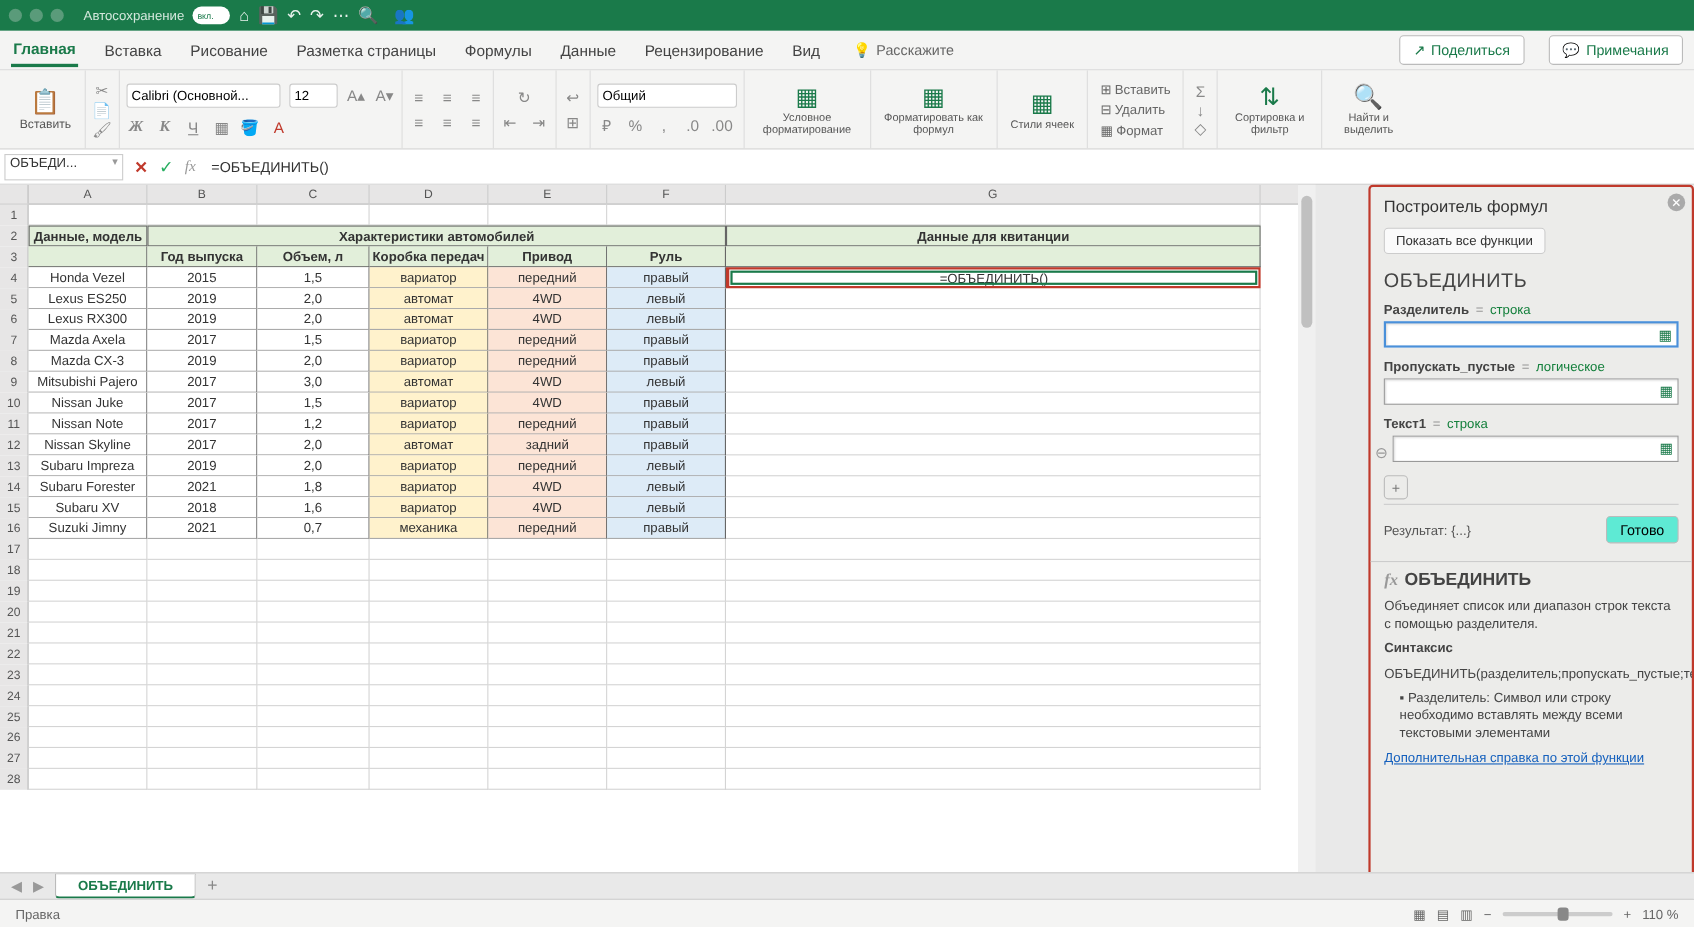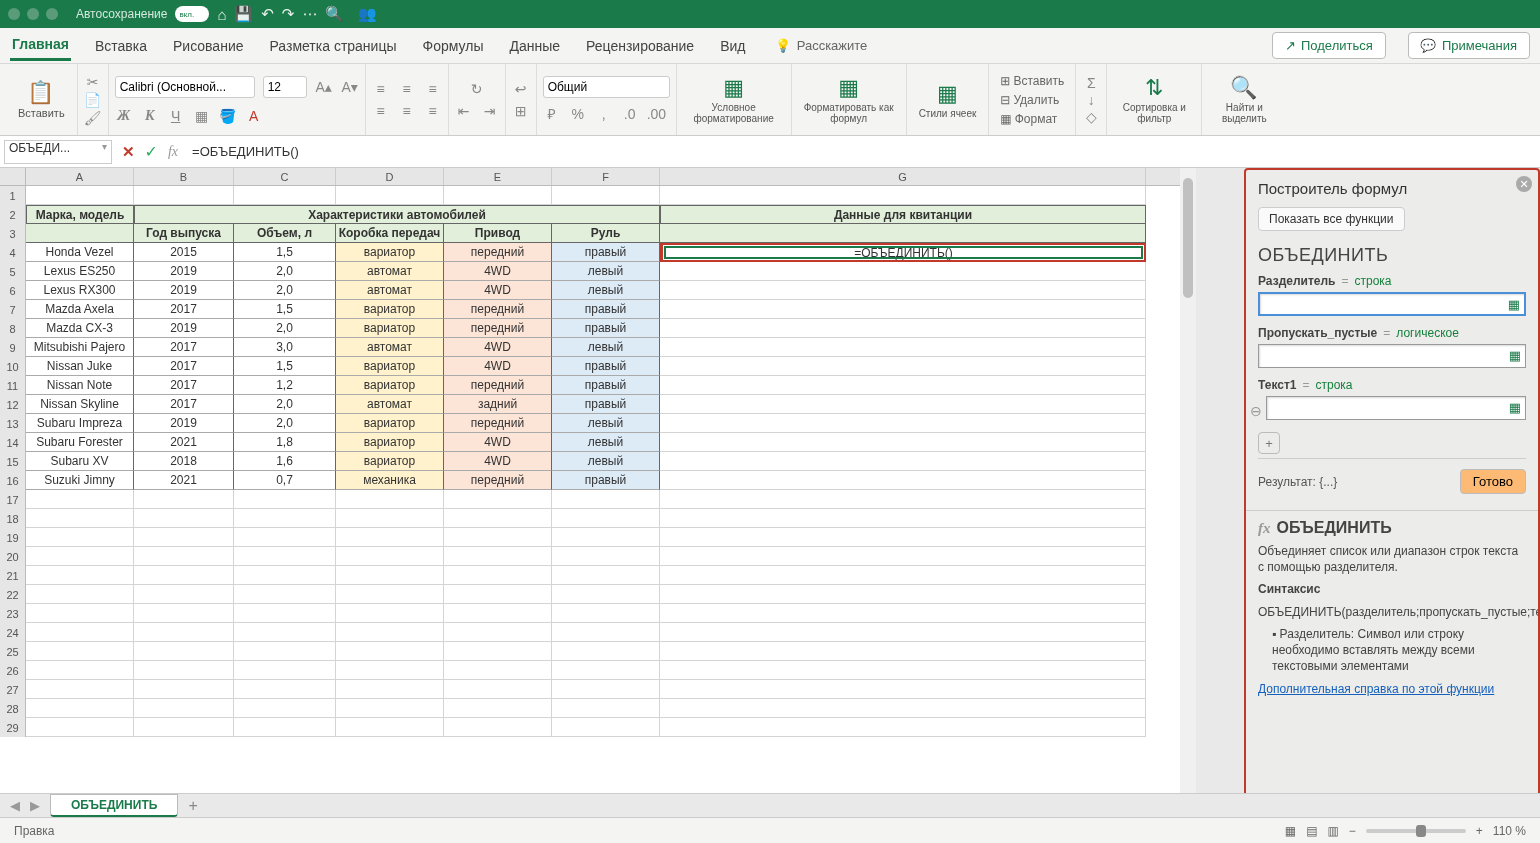--- a/index.html
+++ b/index.html
@@ -70,21 +70,21 @@
 .fname { margin: 10px 12px 6px; font-size: 18px; color: #444; letter-spacing: 0.5px; }
 .arg-row { display: flex; align-items: center; padding: 2px 12px; font-size: 12px; color: #444; gap: 6px; }
 .arg-name { font-weight: 600; }
 .arg-eq { color: #999; }
 .arg-type { color: #15803d; }
 .arg-input { margin: 2px 12px 8px; height: 24px; border: 1px solid #999; background: #fff; position: relative; box-shadow: inset 1px 1px 2px rgba(0,0,0,0.15); }
 .arg-input.active { border: 2px solid #4a90d9; }
 .arg-icon { position: absolute; right: 4px; top: 3px; font-size: 13px; color: #1a7a4a; }
 .add-btn { margin: 4px 12px; width: 22px; height: 22px; border: 1px solid #bbb; border-radius: 4px; display: flex; align-items: center; justify-content: center; color: #777; }
 .result-row { margin: auto 12px 6px; padding: 10px 0; border-top: 1px solid #ccc; display: flex; align-items: center; justify-content: space-between; font-size: 12px; color: #555; }
-.done-btn { padding: 4px 12px; border: 1px solid #bbb; border-radius: 4px; background: #fdba74; font-size: 13px; }
+.done-btn { padding: 4px 12px; border: 1px solid #bbb; border-radius: 4px; background: #5eead4; font-size: 13px; }
 .help-sec { padding: 8px 12px; border-top: 1px solid #ccc; font-size: 12px; color: #444; overflow-y: auto; flex: 1; }
 .help-sec .fxh { font-size: 16px; font-weight: 600; margin-bottom: 6px; display: flex; gap: 6px; align-items: center; }
 .help-sec .fxh .fx-lbl { font-size: 15px; }
 .help-sec p { margin: 6px 0; line-height: 1.35; }
 .syntax { font-weight: 600; margin-top: 10px; }
 .link { color: #1560bd; text-decoration: underline; margin-top: 8px; display: block; }
 
 
 .sheet-tabs { position: absolute; bottom: 26px; left: 0; right: 0; height: 24px; background: #e9e9e9; display: flex; align-items: center; border-top: 1px solid #ccc; }
 .sheet-nav { padding: 0 10px; color: #999; display: flex; gap: 10px; }
@@ -297,21 +297,21 @@
         <div class="cell cA"></div>
         <div class="cell cB"></div>
         <div class="cell cC"></div>
         <div class="cell cD"></div>
         <div class="cell cE"></div>
         <div class="cell cF"></div>
         <div class="cell cG"></div>
       </div>
       <div class="grid-row">
         <div class="row-header">2</div>
-        <div class="cell cA hdr-green" style="border-bottom: none;">Марка, модель</div>
+        <div class="cell cA hdr-green" style="border-bottom: none;">Данные, модель</div>
         <div class="cell hdr-green" style="width: 526px;">Характеристики автомобилей</div>
         <div class="cell cG hdr-green" style="border-bottom: none;">Данные для квитанции</div>
       </div>
       <div class="grid-row">
         <div class="row-header">3</div>
         <div class="cell cA hdr-sub"></div>
         <div class="cell cB hdr-sub">Год выпуска</div>
         <div class="cell cC hdr-sub">Объем, л</div>
         <div class="cell cD hdr-sub">Коробка передач</div>
         <div class="cell cE hdr-sub">Привод</div>
@@ -553,30 +553,20 @@
         <div class="cell cA"></div>
         <div class="cell cB"></div>
         <div class="cell cC"></div>
         <div class="cell cD"></div>
         <div class="cell cE"></div>
         <div class="cell cF"></div>
         <div class="cell cG"></div>
       </div>
       <div class="grid-row">
         <div class="row-header">28</div>
-        <div class="cell cA"></div>
-        <div class="cell cB"></div>
-        <div class="cell cC"></div>
-        <div class="cell cD"></div>
-        <div class="cell cE"></div>
-        <div class="cell cF"></div>
-        <div class="cell cG"></div>
-      </div>
-      <div class="grid-row">
-        <div class="row-header">29</div>
         <div class="cell cA"></div>
         <div class="cell cB"></div>
         <div class="cell cC"></div>
         <div class="cell cD"></div>
         <div class="cell cE"></div>
         <div class="cell cF"></div>
         <div class="cell cG"></div>
       </div>
     </div>
 </div>

